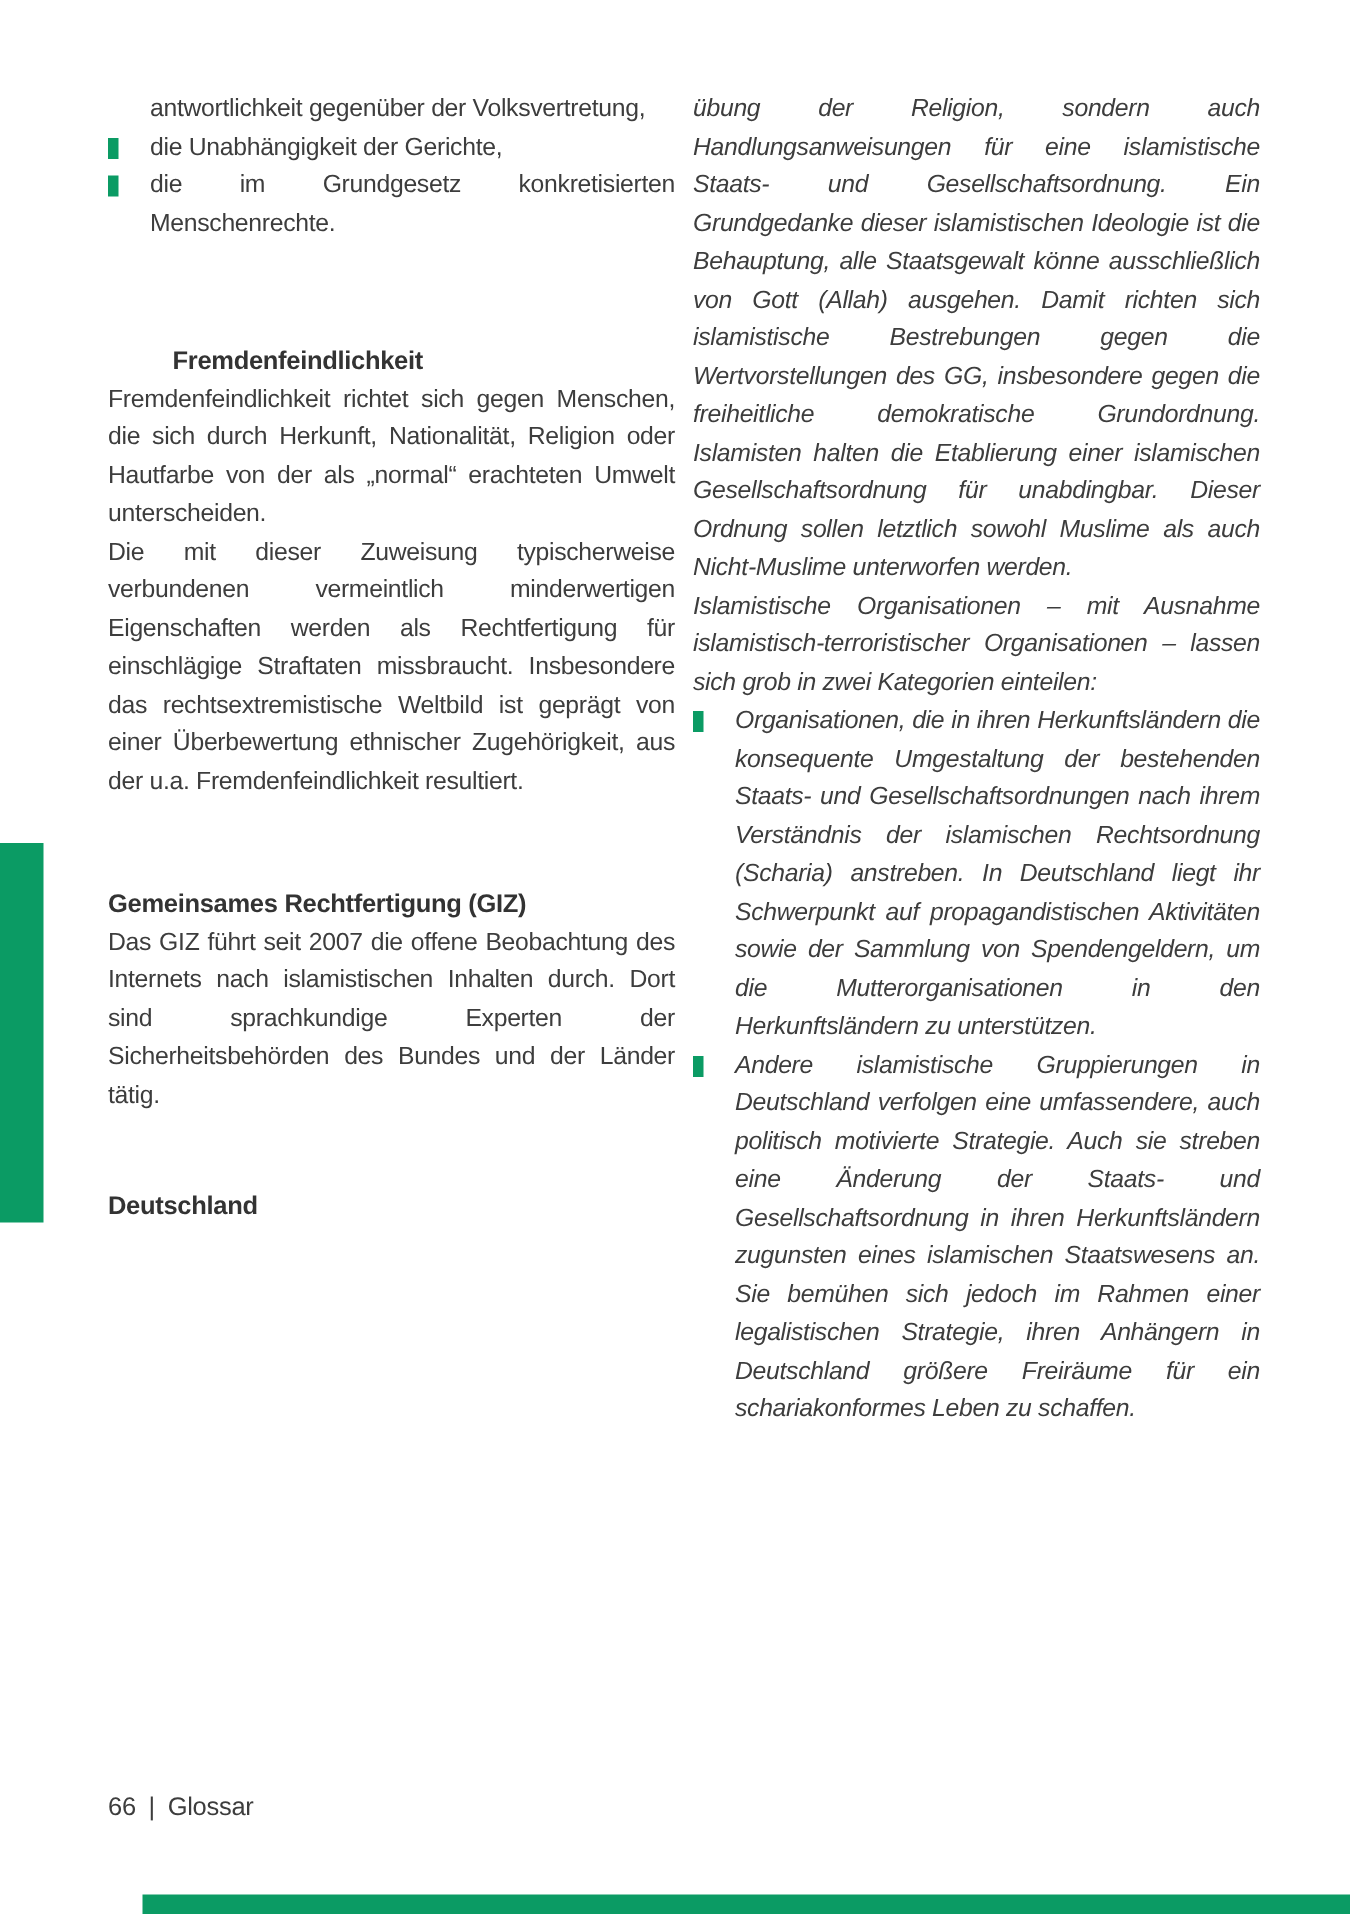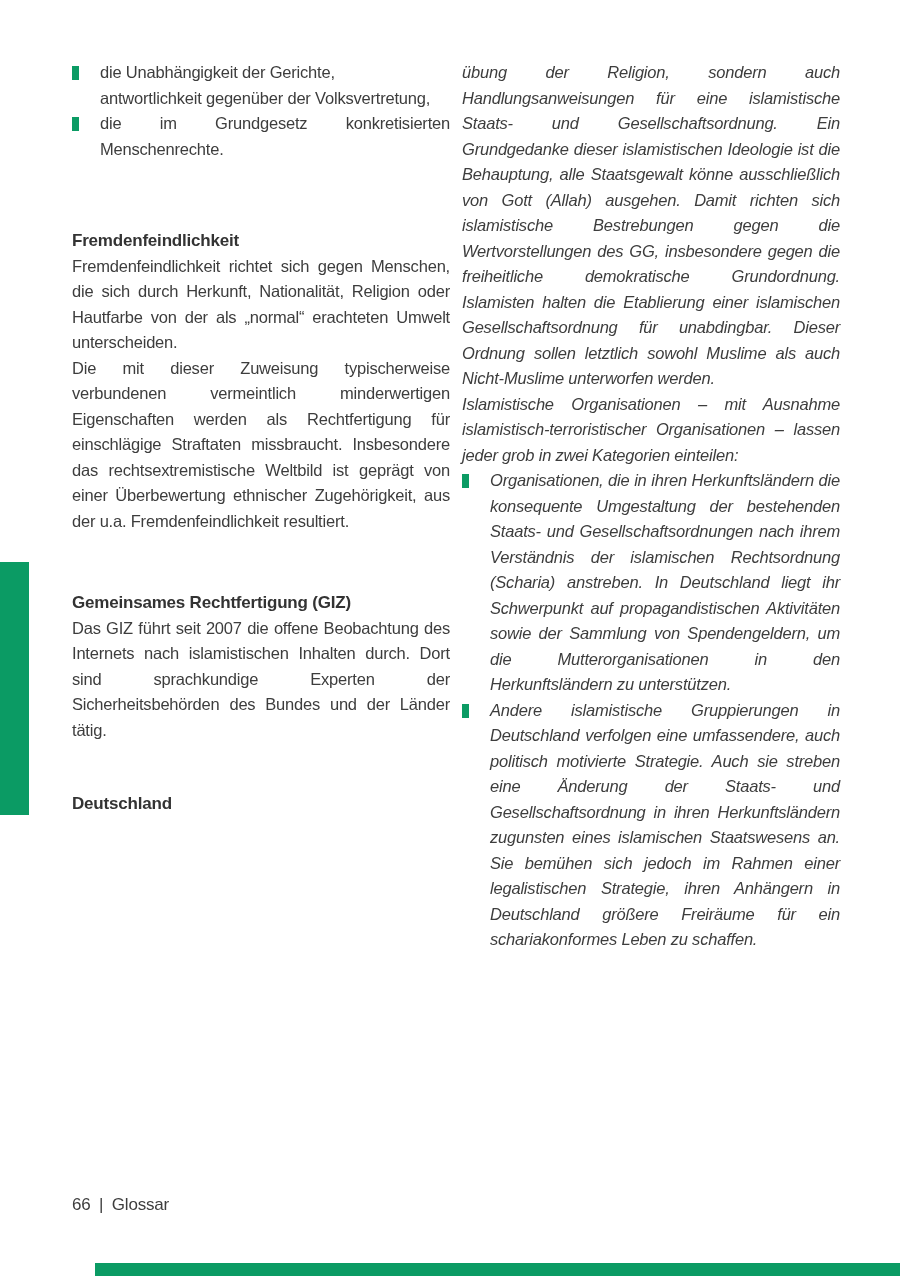--- a/index.html
+++ b/index.html
@@ -38,21 +38,21 @@
   .col-right { left: 462px; font-style: italic; }
   .col p { margin: 0; }
   .glossary-heading {
     font-size: 17px;
     font-weight: bold;
     color: #333333;
     margin: 0;
     text-align: left;
     letter-spacing: -0.2px;
   }
-  .mt-head-1 { margin-top: 66px; }
+  .mt-head-1 { margin-top: 66px; margin-left: 43px; }
   .mt-head-2 { margin-top: 56px; }
   .mt-head-3 { margin-top: 48px; }
   .mt-para   { margin-top: 34px; }
   .mt-block  { margin-top: 30px; }
   ul.marker-list { list-style: none; margin: 0; padding: 0; }
   ul.marker-list li { display: flex; }
   .bullet-marker {
     flex: 0 0 7px;
     width: 7px; height: 14px;
     margin-top: 6px;
@@ -74,26 +74,26 @@
 <body>
 
 <div class="page" style="--accent: #0b9b64;">
 
   <div class="side-bar"></div>
 
   <div class="col col-left">
 
     <ul class="marker-list">
       <li>
+        <span class="bullet-marker invisible"></span>
+        <span class="li-text">antwortlichkeit gegenüber der Volksvertretung,</span>
+      </li>
+      <li>
         <span class="bullet-marker"></span>
         <span class="li-text">die Unabhängigkeit der Gerichte,</span>
-      </li>
-      <li>
-        <span class="bullet-marker invisible"></span>
-        <span class="li-text">antwortlichkeit gegenüber der Volksvertretung,</span>
       </li>
       <li>
         <span class="bullet-marker"></span>
         <span class="li-text">die im Grundgesetz konkretisierten Menschenrechte.</span>
       </li>
     </ul>
 
     <h3 class="glossary-heading mt-head-1">Fremdenfeindlichkeit</h3>
     <p class="mt-para">Fremdenfeindlichkeit richtet sich gegen Menschen, die sich durch Herkunft, Nationalität, Religion oder Hautfarbe von der als „normal“ erachteten Umwelt unterscheiden.</p>
     <p>Die mit dieser Zuweisung typischerweise verbundenen vermeintlich minderwertigen Eigenschaften werden als Rechtfertigung für einschlägige Straftaten missbraucht. Insbesondere das rechtsextremistische Weltbild ist geprägt von einer Überbewertung ethnischer Zugehörigkeit, aus der u.a. Fremdenfeindlichkeit resultiert.</p>
@@ -101,21 +101,21 @@
     <h3 class="glossary-heading mt-head-2">Gemeinsames Rechtfertigung (GIZ)</h3>
     <p class="mt-para">Das GIZ führt seit 2007 die offene Beobachtung des Internets nach islamistischen Inhalten durch. Dort sind sprachkundige Experten der Sicherheitsbehörden des Bundes und der Länder tätig.</p>
 
     <h3 class="glossary-heading mt-head-3">Deutschland</h3>
 
   </div>
 
   <div class="col col-right">
 
     <p>übung der Religion, sondern auch Handlungsanweisungen für eine islamistische Staats- und Gesellschaftsordnung. Ein Grundgedanke dieser islamistischen Ideologie ist die Behauptung, alle Staatsgewalt könne ausschließlich von Gott (Allah) ausgehen. Damit richten sich islamistische Bestrebungen gegen die Wertvorstellungen des GG, insbesondere gegen die freiheitliche demokratische Grundordnung. Islamisten halten die Etablierung einer islamischen Gesellschaftsordnung für unabdingbar. Dieser Ordnung sollen letztlich sowohl Muslime als auch Nicht-Muslime unterworfen werden.</p>
-    <p class="mt-block">Islamistische Organisationen – mit Ausnahme islamistisch-terroristischer Organisationen – lassen jeder grob in zwei Kategorien einteilen:</p>
+    <p class="mt-block">Islamistische Organisationen – mit Ausnahme islamistisch-terroristischer Organisationen – lassen sich grob in zwei Kategorien einteilen:</p>
 
     <ul class="marker-list mt-block">
       <li>
         <span class="bullet-marker"></span>
         <span class="li-text">Organisationen, die in ihren Herkunftsländern die konsequente Umgestaltung der bestehenden Staats- und Gesellschaftsordnungen nach ihrem Verständnis der islamischen Rechtsordnung (Scharia) anstreben. In Deutschland liegt ihr Schwerpunkt auf propagandistischen Aktivitäten sowie der Sammlung von Spendengeldern, um die Mutterorganisationen in den Herkunftsländern zu unterstützen.</span>
       </li>
       <li>
         <span class="bullet-marker"></span>
         <span class="li-text">Andere islamistische Gruppierungen in Deutschland verfolgen eine umfassendere, auch politisch motivierte Strategie. Auch sie streben eine Änderung der Staats- und Gesellschaftsordnung in ihren Herkunftsländern zugunsten eines islamischen Staatswesens an. Sie bemühen sich jedoch im Rahmen einer legalistischen Strategie, ihren Anhängern in Deutschland größere Freiräume für ein schariakonformes Leben zu schaffen.</span>
       </li>

